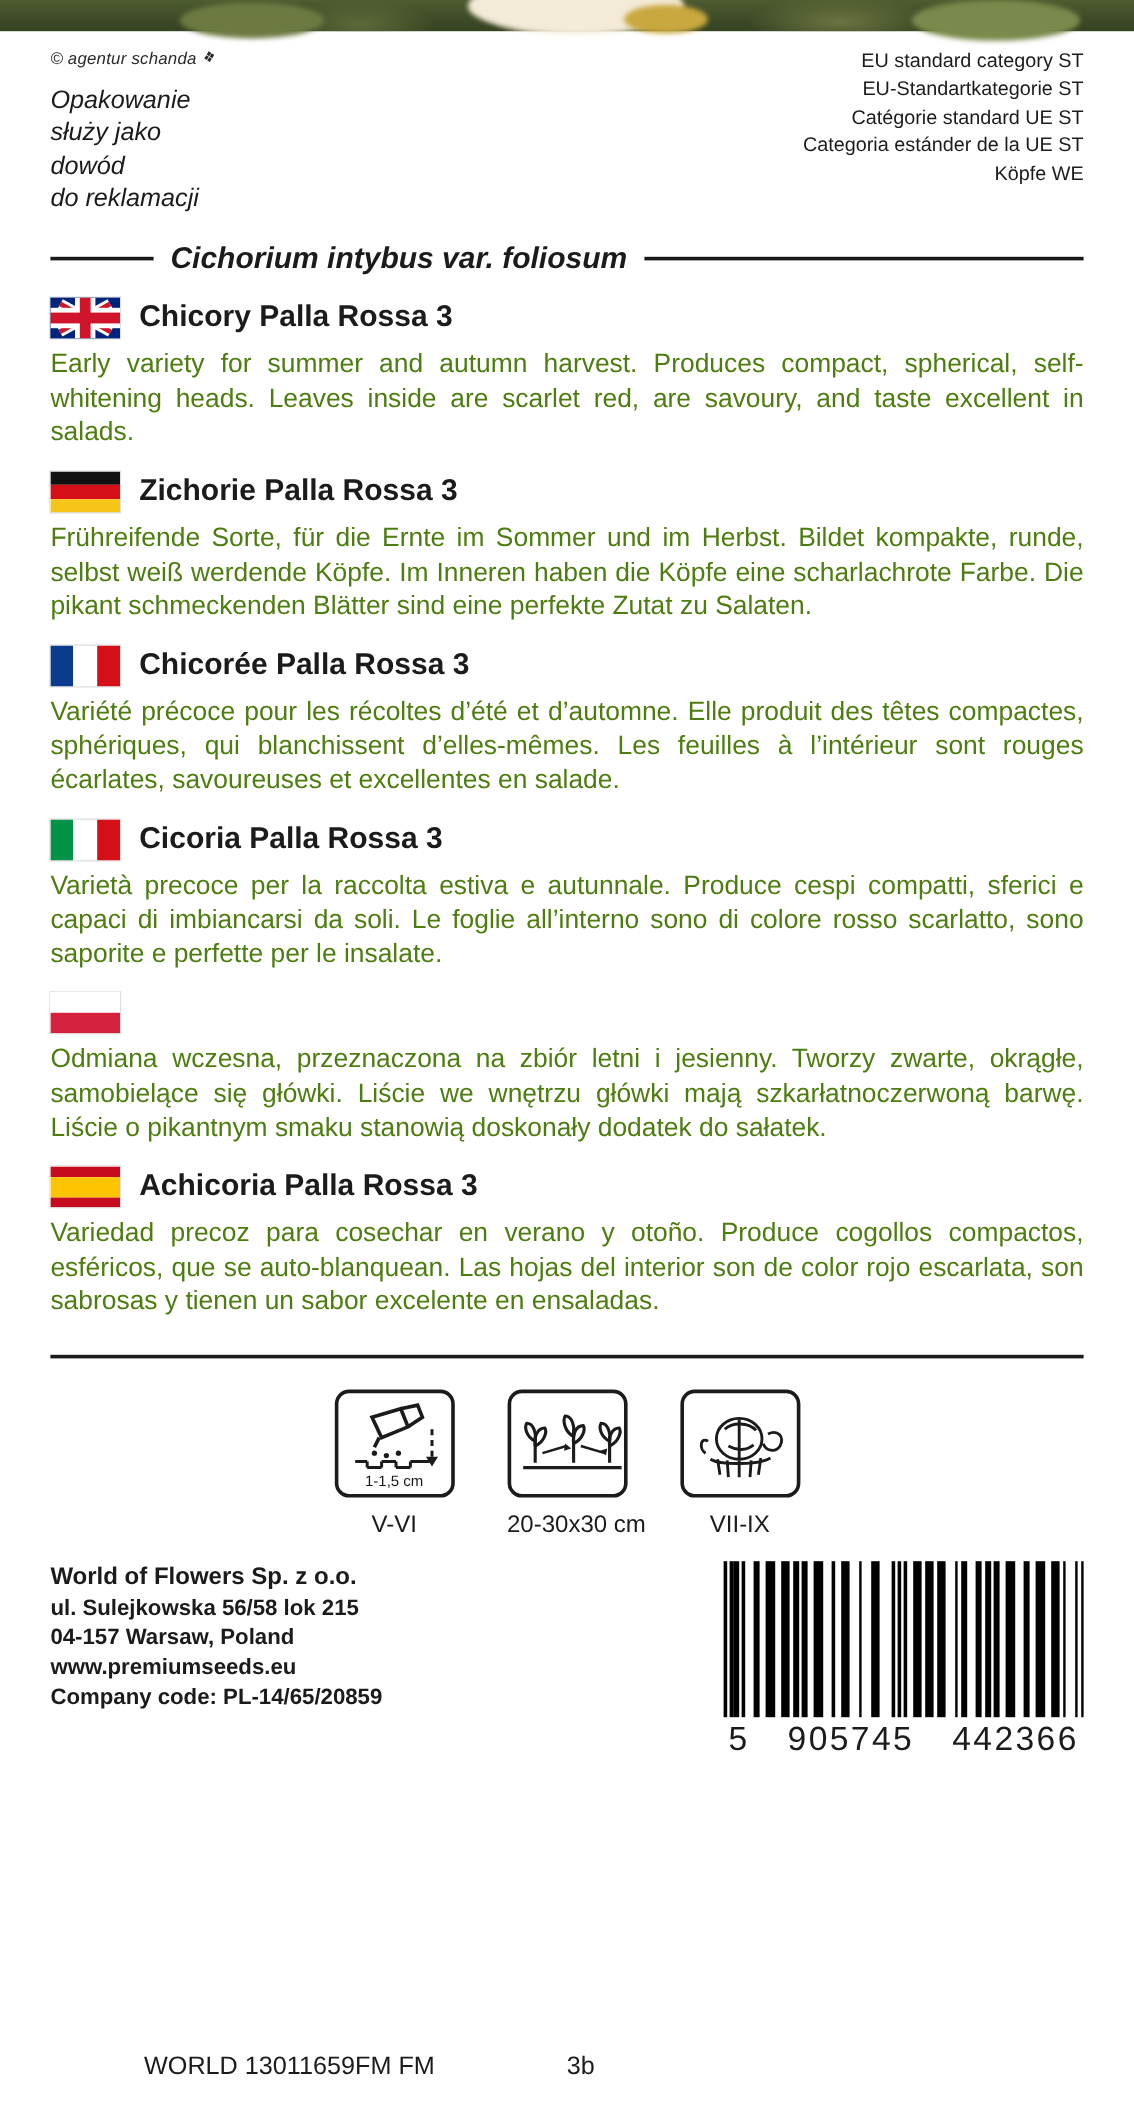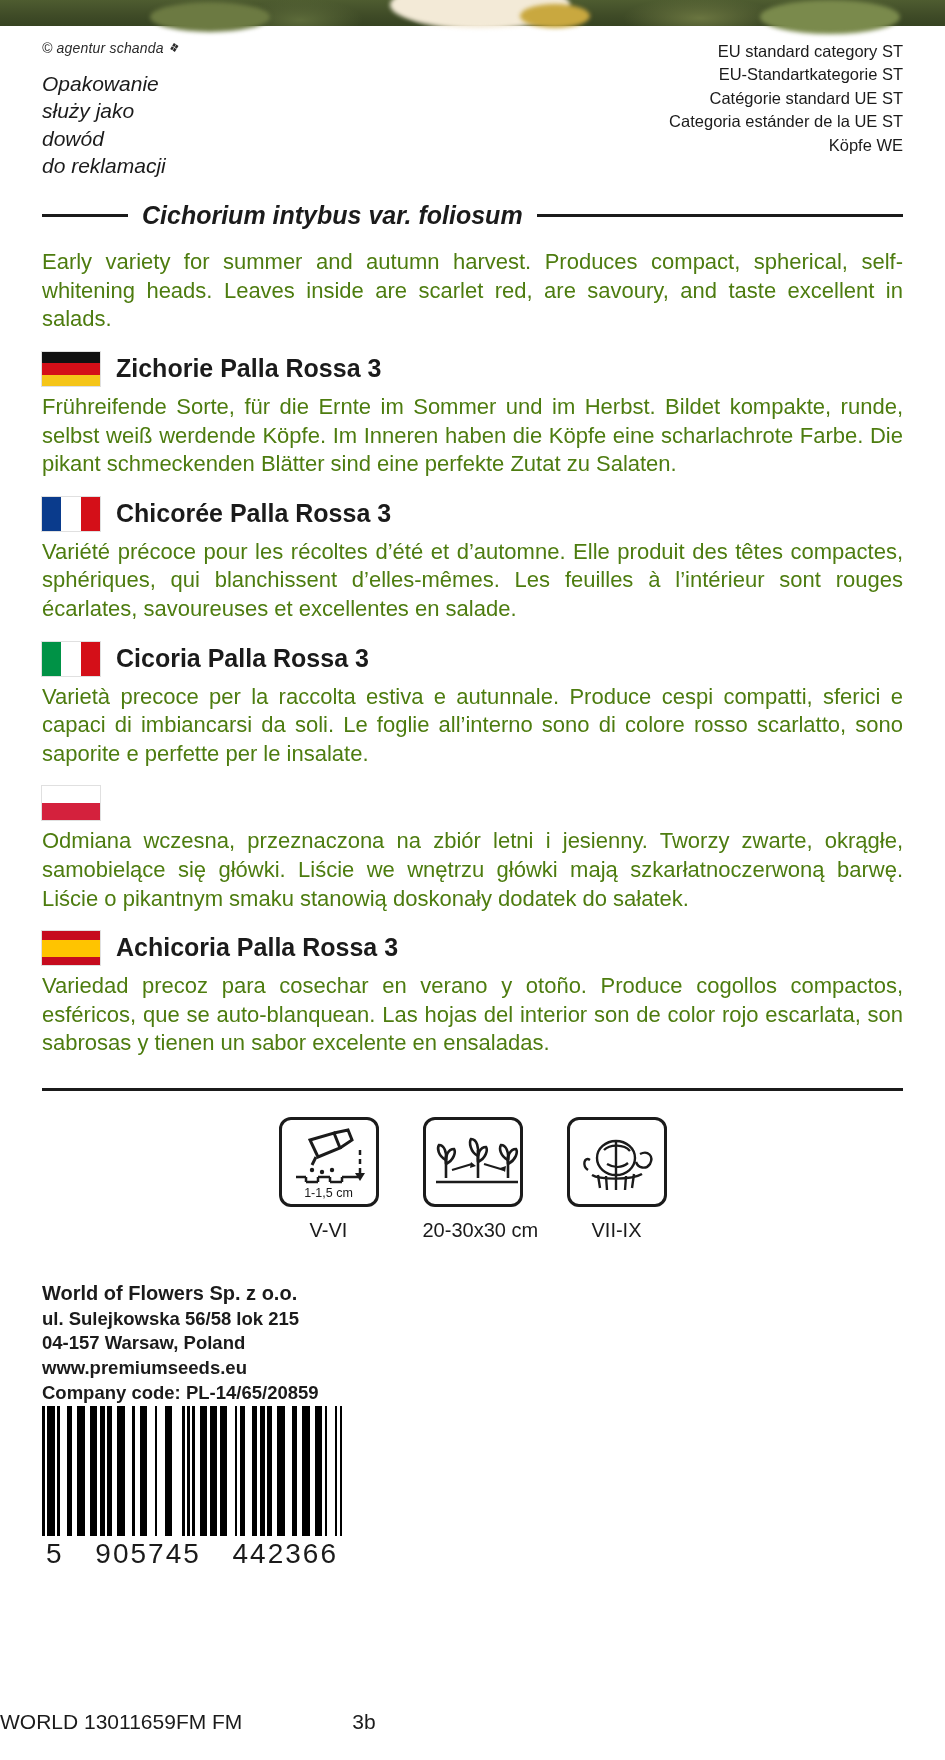--- a/index.html
+++ b/index.html
@@ -218,22 +218,21 @@
     font-size: 12.5px;
     text-align: center;
     font-weight: normal;
   }
 
   
   .footer {
     display: flex;
     justify-content: space-between;
     align-items: flex-start;
-    margin-top: 38px;
-    flex-direction: column;
+    margin-top: 18px;
   }
   .company {
     font-size: 18.5px;
     line-height: 1.34;
     font-weight: bold;
     color: #1b1b1b;
   }
   .company .name {
     font-size: 20px;
     font-weight: bold;
@@ -263,20 +262,21 @@
     padding: 0 4px;
   }
 
   .bottom-line {
     position: absolute;
     bottom: 26px;
     left: 0;
     width: 763px;
     display: flex;
     gap: 110px;
+    padding-left: 120px;
     box-sizing: border-box;
     font-size: 21px;
     color: #1b1b1b;
   }
 </style>
 </head>
 <body>
 
 <div class="page">
 
@@ -310,20 +310,33 @@
       </div>
     </div>
 
     <div class="latin-wrap">
       <div class="rule"></div>
       <div class="latin-name">Cichorium intybus var. foliosum</div>
       <div class="rule flex"></div>
     </div>
 
     <div class="lang-block">
+      <div class="lang-head">
+        <div class="flag flag-uk">
+          <div class="d1"></div>
+            <div class="d2"></div>
+          <div class="d1r"></div>
+            <div class="d2r"></div>
+          <div class="crossv"></div>
+            <div class="crossh"></div>
+          <div class="crossv2"></div>
+            <div class="crossh2"></div>
+        </div>
+        <div class="lang-title">Chicory Palla Rossa 3</div>
+      </div>
       <div class="lang-text">Early variety for summer and autumn harvest. Produces compact, spherical, self-whitening heads. Leaves inside are scarlet red, are savoury, and taste excellent in salads.</div>
     </div>
 
     <div class="lang-block">
       <div class="lang-head">
         <div class="flag">
           <div class="hstripe" style="top:0;background:#111;"></div>
           <div class="hstripe" style="top:33.33%;background:#d40f18;"></div>
           <div class="hstripe" style="top:66.66%;background:#f5c518;"></div>
         </div>

